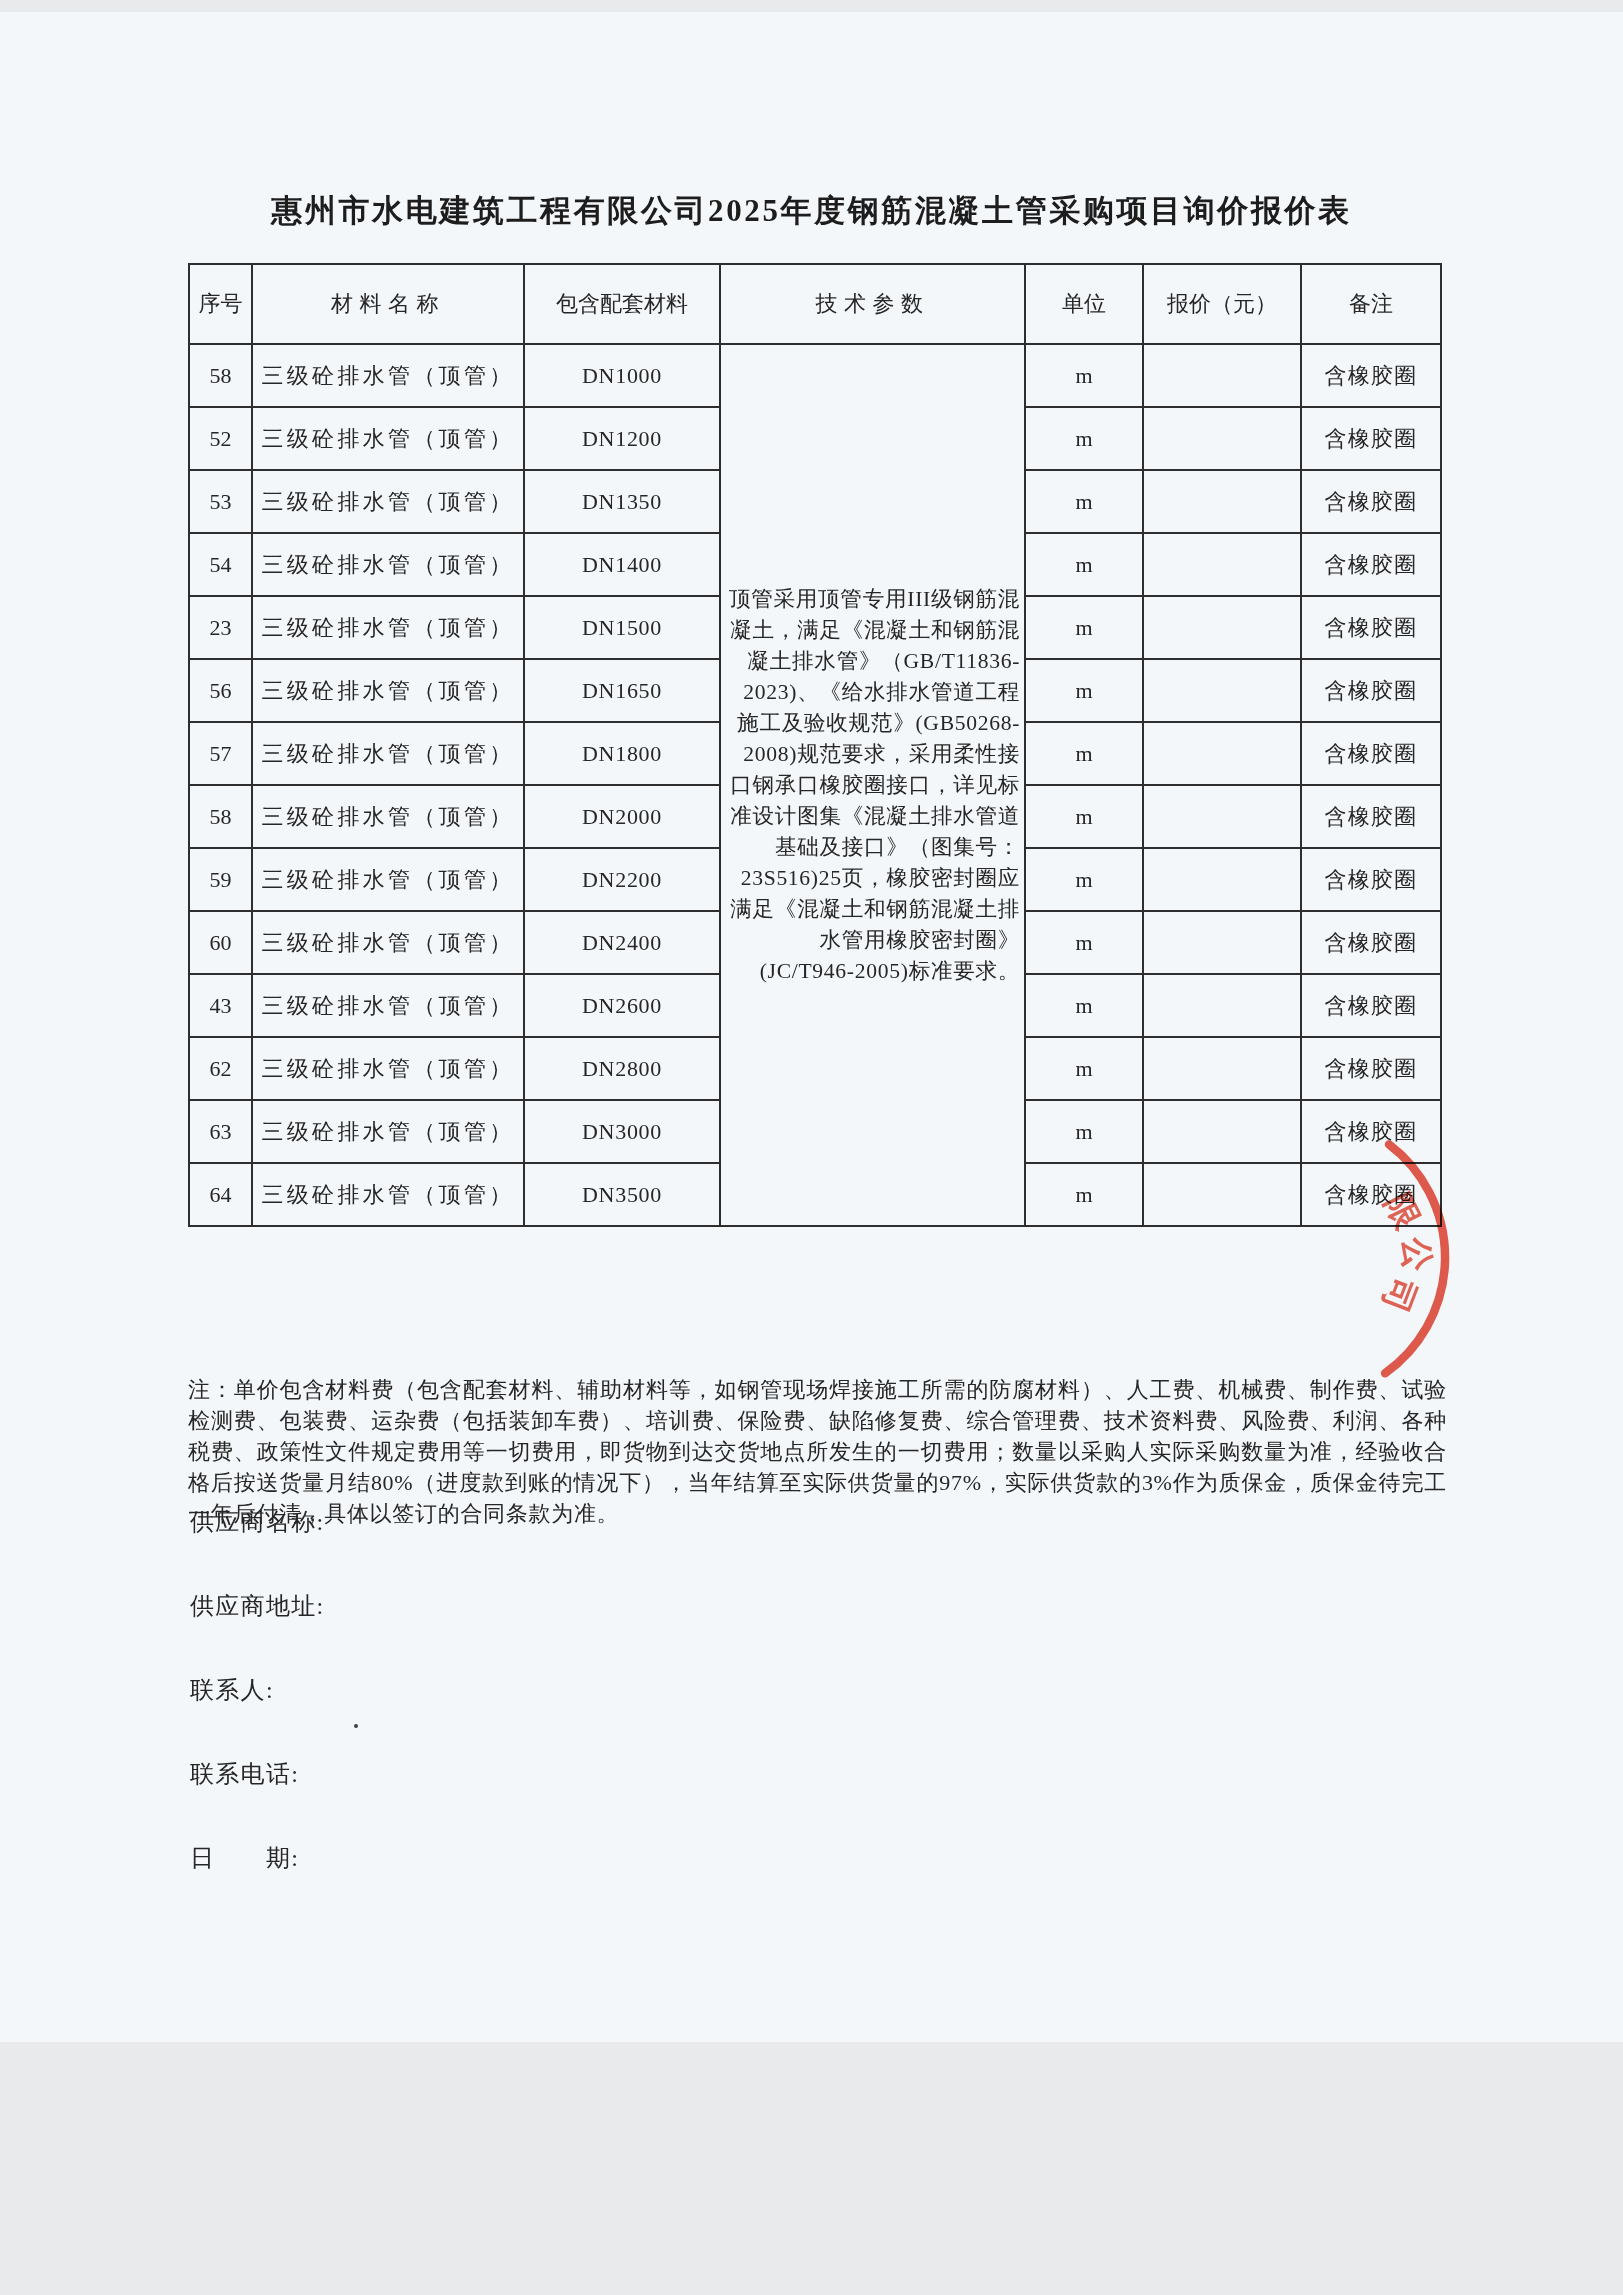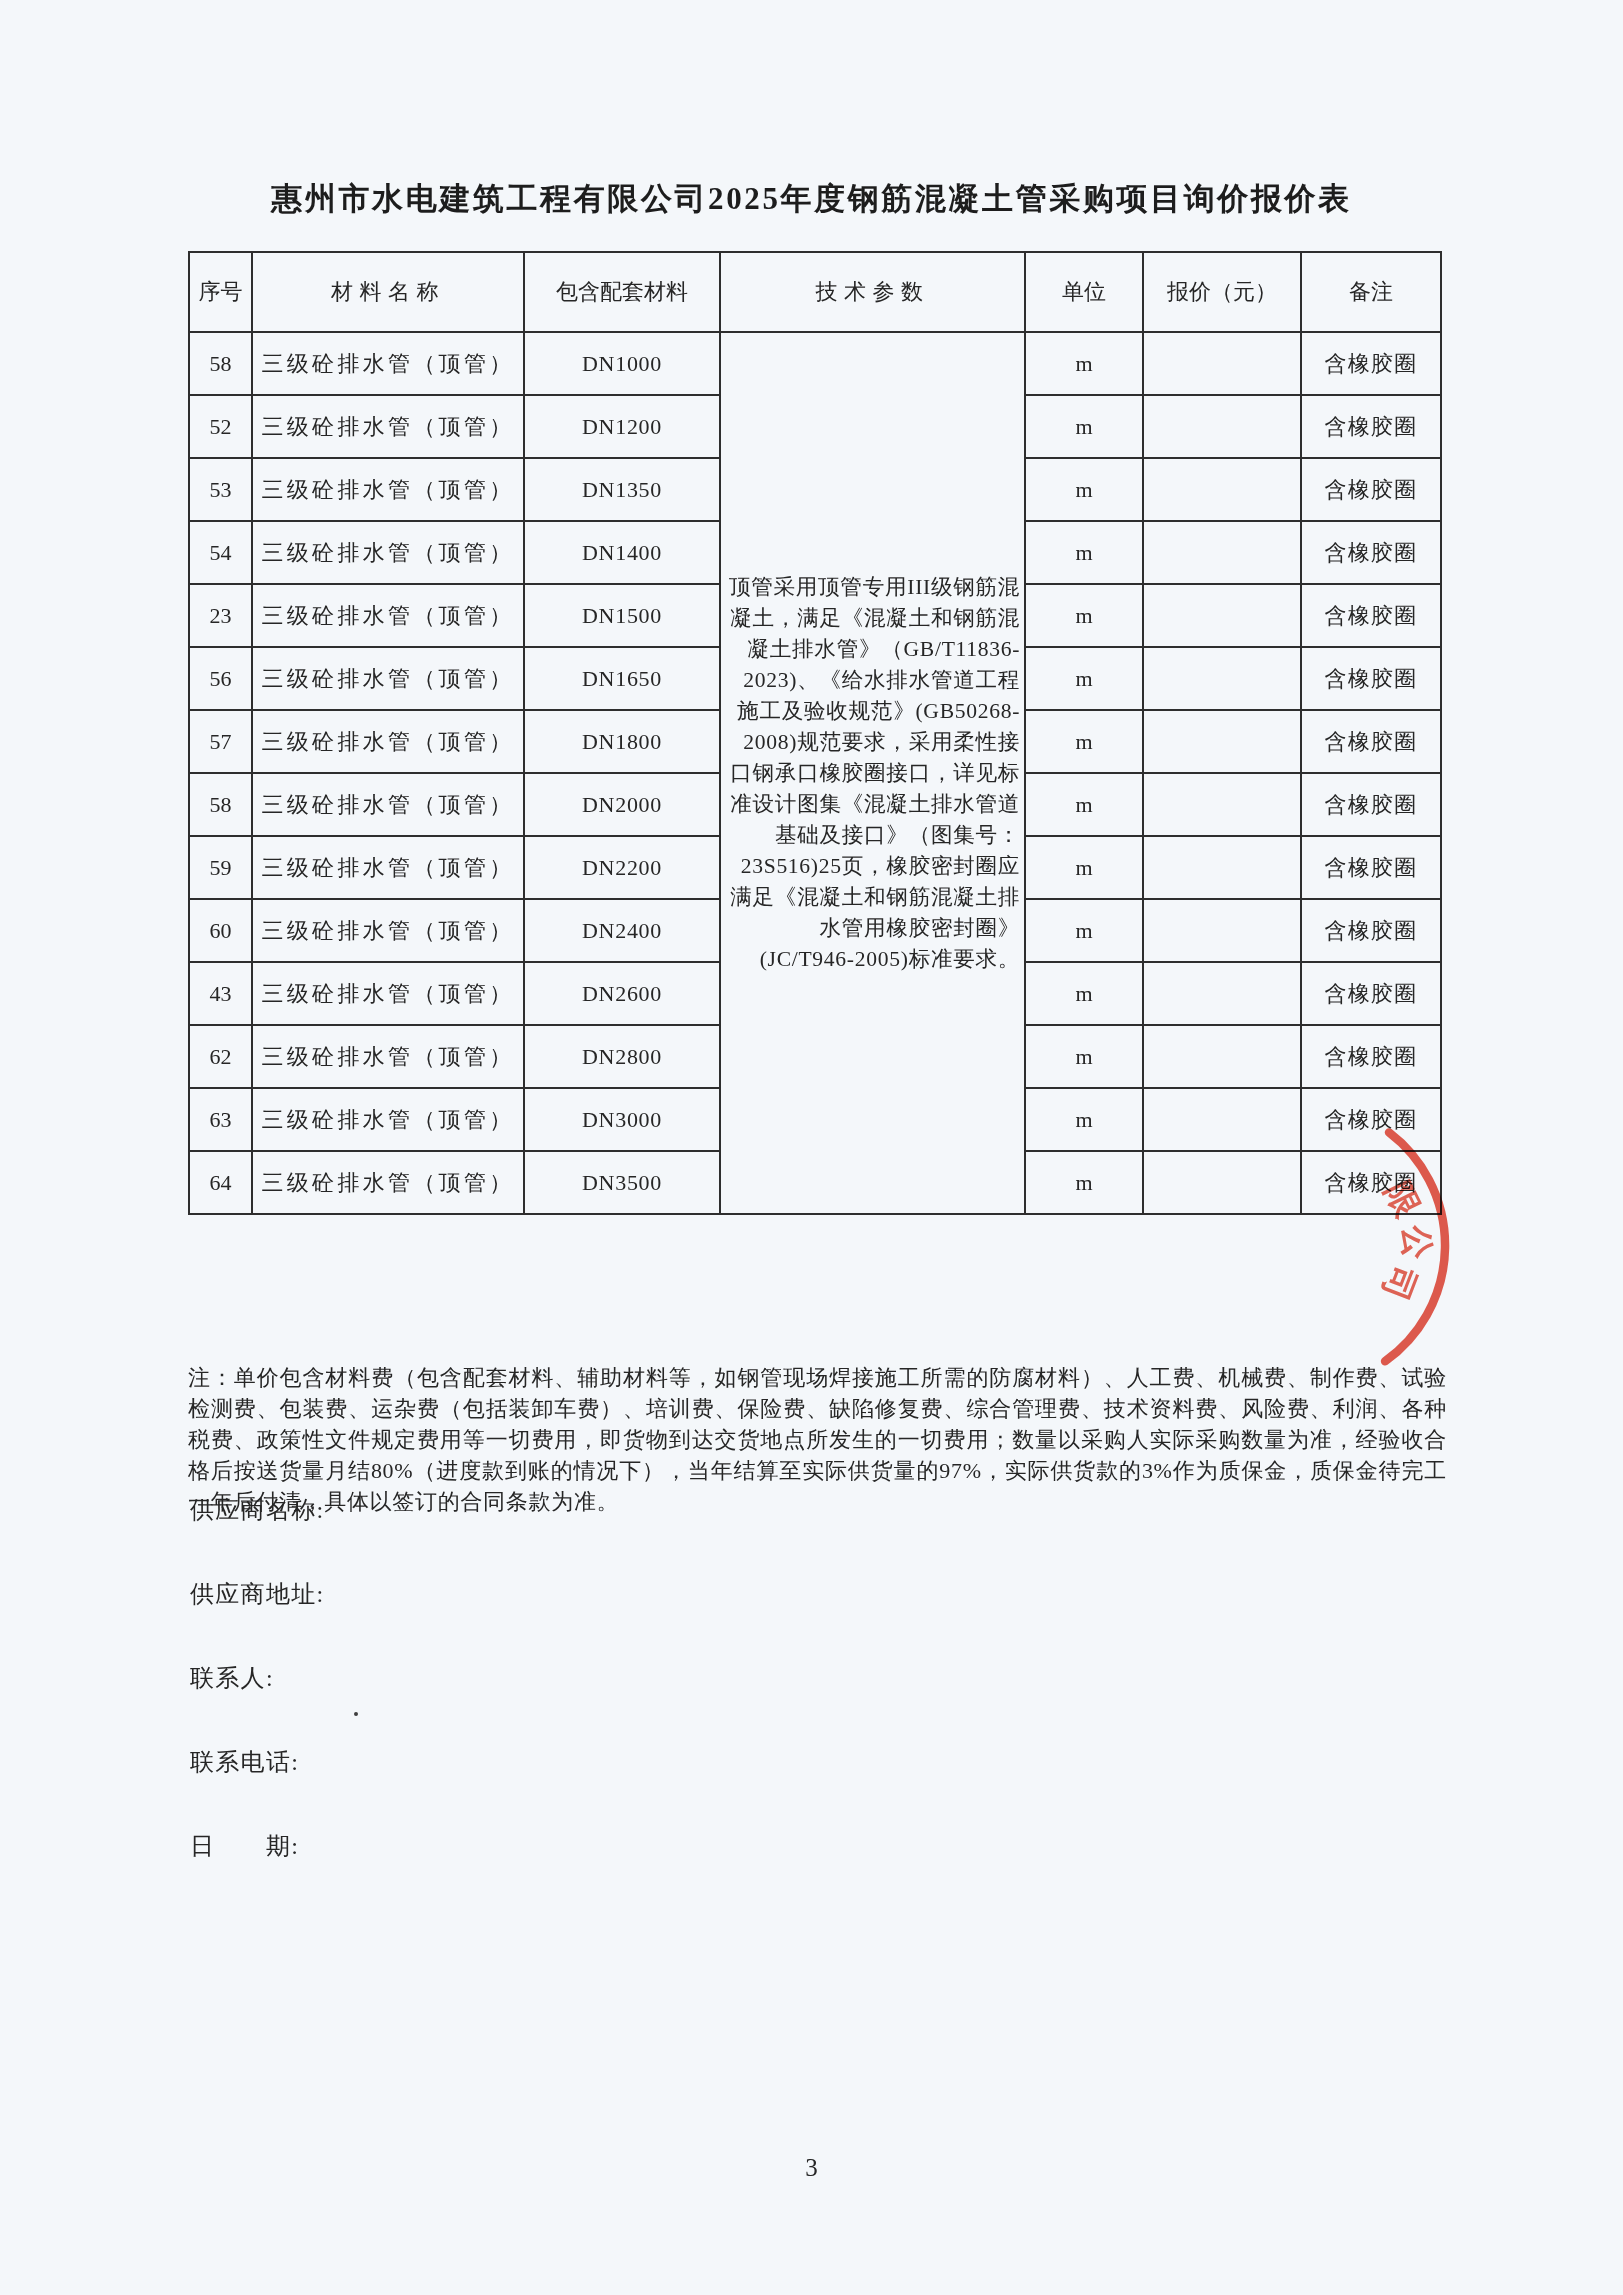--- a/index.html
+++ b/index.html
@@ -1,20 +1,20 @@
 <!DOCTYPE html>
 <html style="font-size:10.5px"><head>
 <meta charset="utf-8">
 <style>
   html,body{margin:0;padding:0;}
   body{background:#e8eaec;}
   .page{
     position:relative;
-    width:1623px;height:2295px;
-    margin:0 auto;
+    width:1623px;height:2030px;
+    margin:12px auto;
     background:#f4f7fa;
     font-family:"Liberation Serif","DejaVu Serif",serif;
     color:#2b2b2b;
     overflow:hidden;
   }
   
   .doc-title{
     position:absolute;left:0;top:178px;width:100%;
     text-align:center;
     font-size:31px;font-weight:bold;letter-spacing:2.6px;color:#1d1d1d;

